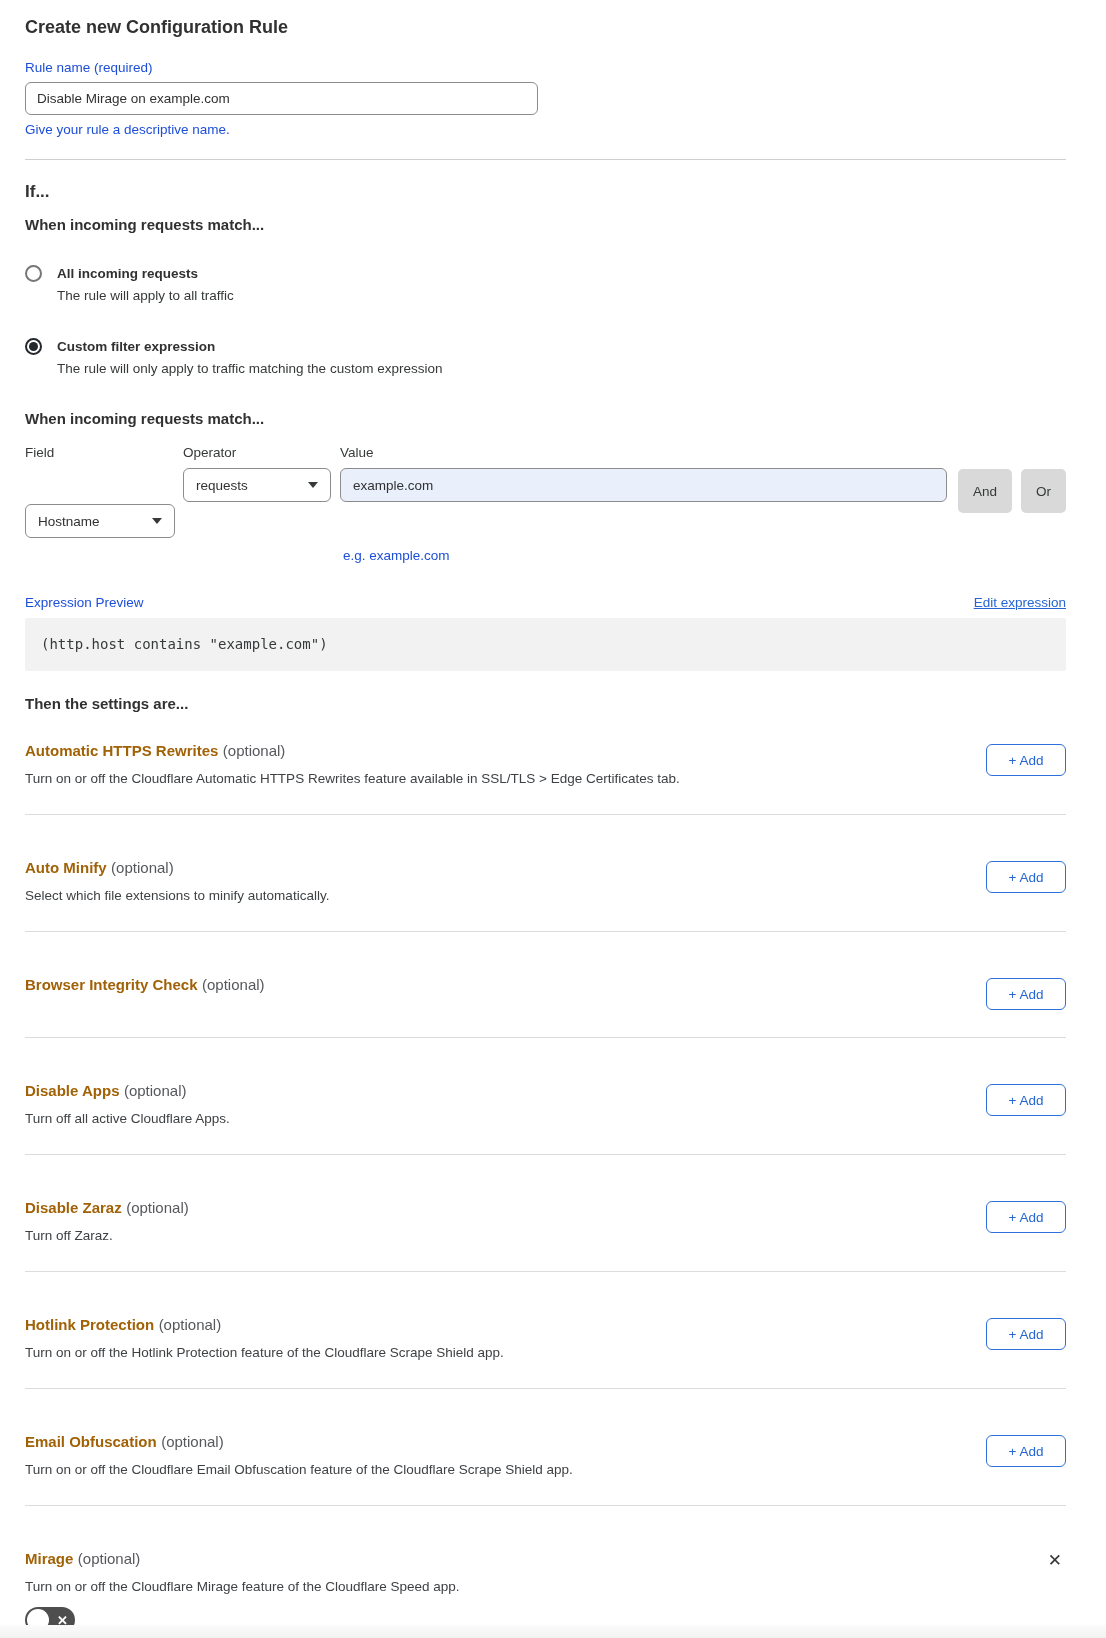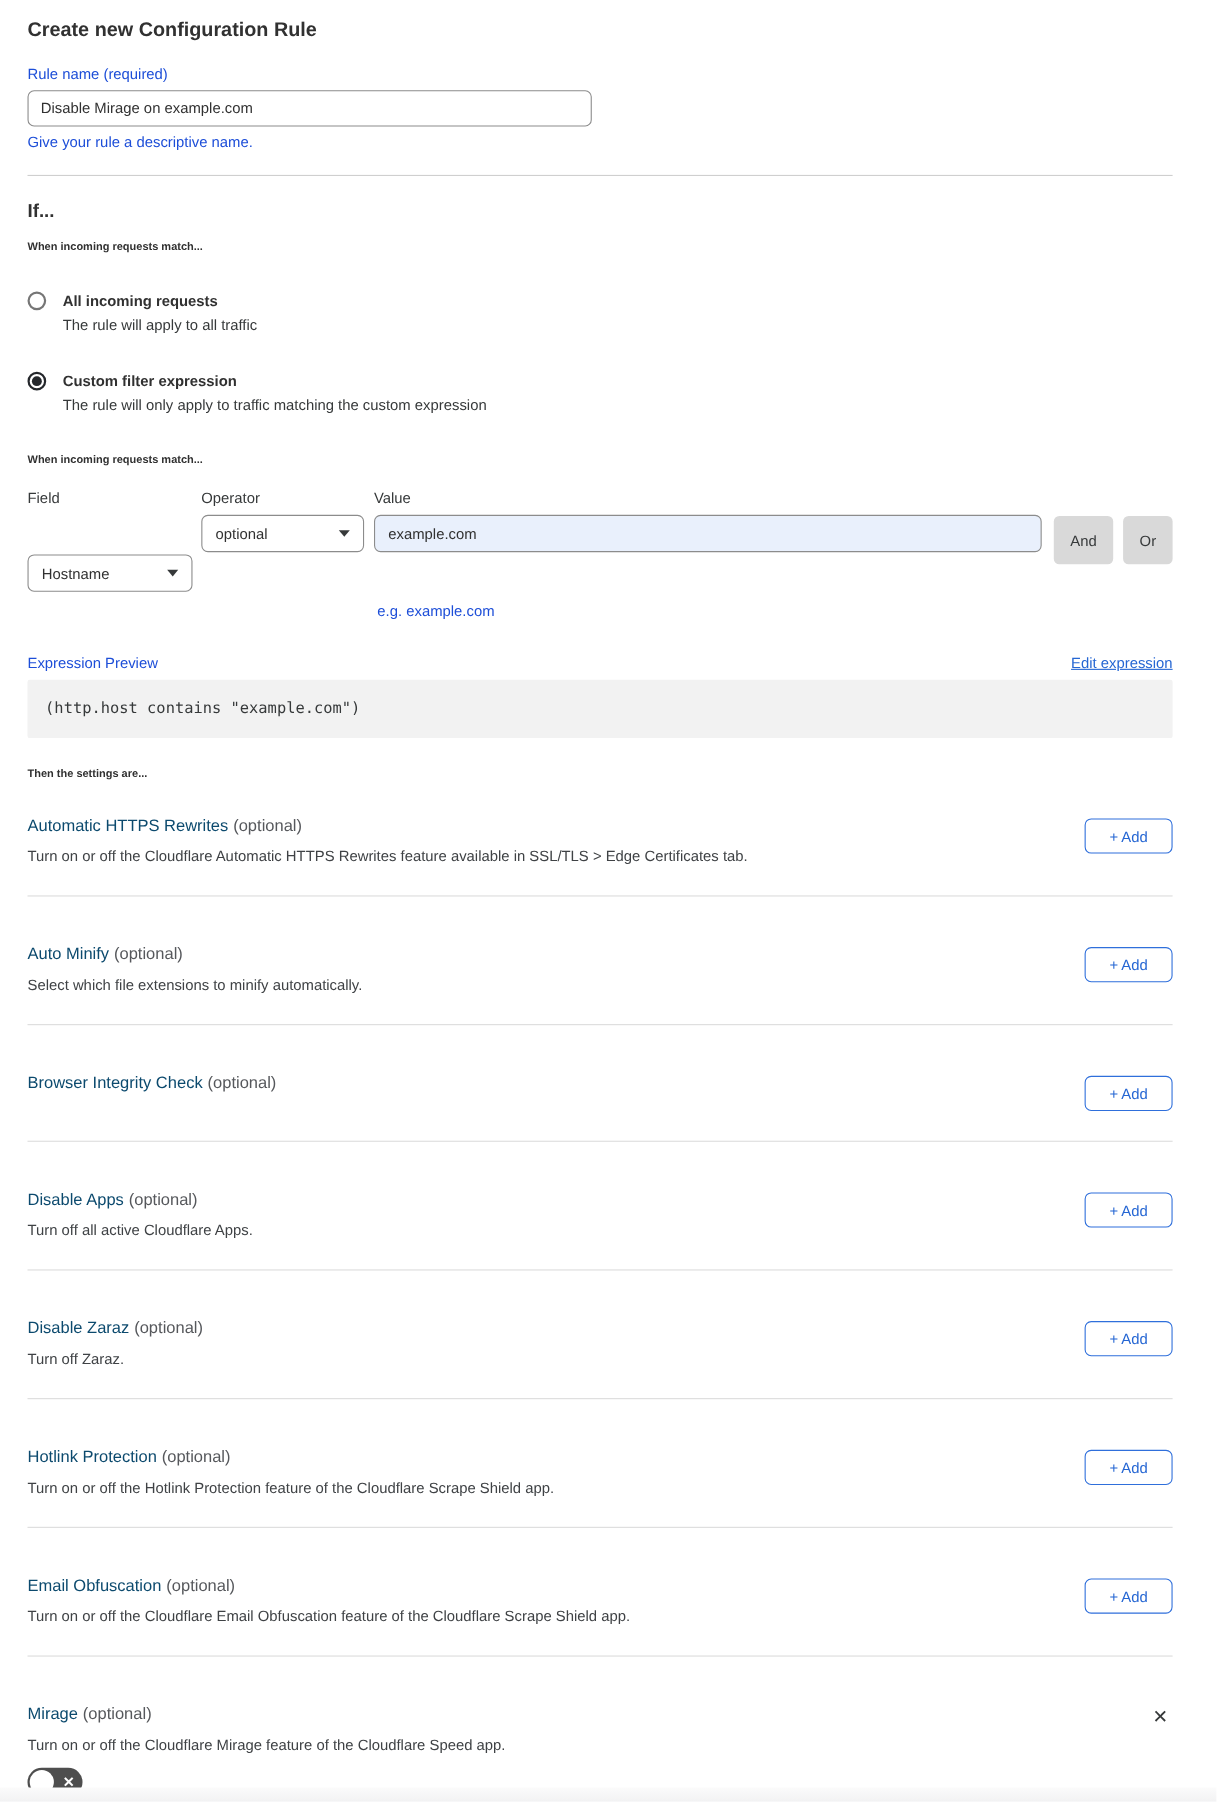--- a/index.html
+++ b/index.html
@@ -7,21 +7,21 @@
   body {
     width: 1106px; height: 1638px;
     overflow: hidden;
     font-family: "Liberation Sans", sans-serif;
     color: #36393a;
     padding: 16px 40px 0 25px;
     position: relative;
   }
   .h1 { font-size: 18px; line-height: 22px; font-weight: 700; color: #313131; }
   .h2 { font-size: 17px; line-height: 21px; font-weight: 700; color: #313131; margin-top: 21px; }
-  .h3 { font-size: 10px; line-height: 18px; font-weight: 700; color: #313131; }
+  .h3 { font-size: 15px; line-height: 18px; font-weight: 700; color: #313131; }
   .small { font-size: 13.5px; line-height: 16px; color: #1d4ed8; }
 
   .field-label { margin-top: 22px; }
   .rule-input {
     margin-top: 6px; width: 513px; height: 33px;
     border: 1px solid #8c8c8c; border-radius: 6px;
     padding: 0 11px; font-size: 13.5px; color: #313131;
     font-family: "Liberation Sans", sans-serif; background: #fff;
     display: block; outline: none;
   }
@@ -88,21 +88,21 @@
   .code-text { font-family: "DejaVu Sans Mono", monospace; font-size: 14px; line-height: 17px; color: #36393a; }
 
   .then-h3 { margin-top: 24px; }
 
   .setting-row {
     display: flex; justify-content: space-between; align-items: flex-start;
     padding-top: 44px; padding-bottom: 27px; border-bottom: 1px solid #dcdcdc;
   }
   .setting-row.first { padding-top: 29px; }
   .setting-row.last { border-bottom: none; padding-bottom: 0; }
-  .setting-title { font-size: 15px; line-height: 18px; font-weight: 400; color: #0c4a6e; display: inline; text-align: right; }
+  .setting-title { font-size: 15px; line-height: 18px; font-weight: 700; color: #a16207; display: inline; text-align: right; }
   .setting-optional { font-size: 15px; line-height: 18px; font-weight: 400; color: #56585c; }
   .setting-desc { font-size: 13.5px; line-height: 17px; margin-top: 10px; color: #3f4245; }
   .add-btn {
     min-width: 80px; height: 32px; margin-top: 2px; padding: 0 16px;
     background: #ffffff; border: 1.5px solid #2f6fdb; border-radius: 6px;
     color: #2566d3; font-size: 13.5px; cursor: pointer;
     font-family: "Liberation Sans", sans-serif; flex: 0 0 auto;
   }
   .close-x {
     font-size: 17px; line-height: 18px; color: #36393a; cursor: pointer;
@@ -162,21 +162,21 @@
   <div class="col col-field">
     <div class="col-label">Field</div>
     <div class="select">
       <span>Hostname</span>
       <span class="chevron"></span>
     </div>
   </div>
   <div class="col col-operator">
     <div class="col-label">Operator</div>
     <div class="select">
-      <span>optional</span>
+      <span>requests</span>
       <span class="chevron"></span>
     </div>
   </div>
   <div class="col col-value">
     <div class="col-label">Value</div>
     <input class="value-input" type="text" value="example.com" style="">
   </div>
   <button class="gray-btn and">And</button>
   <button class="gray-btn">Or</button>
 </div>

